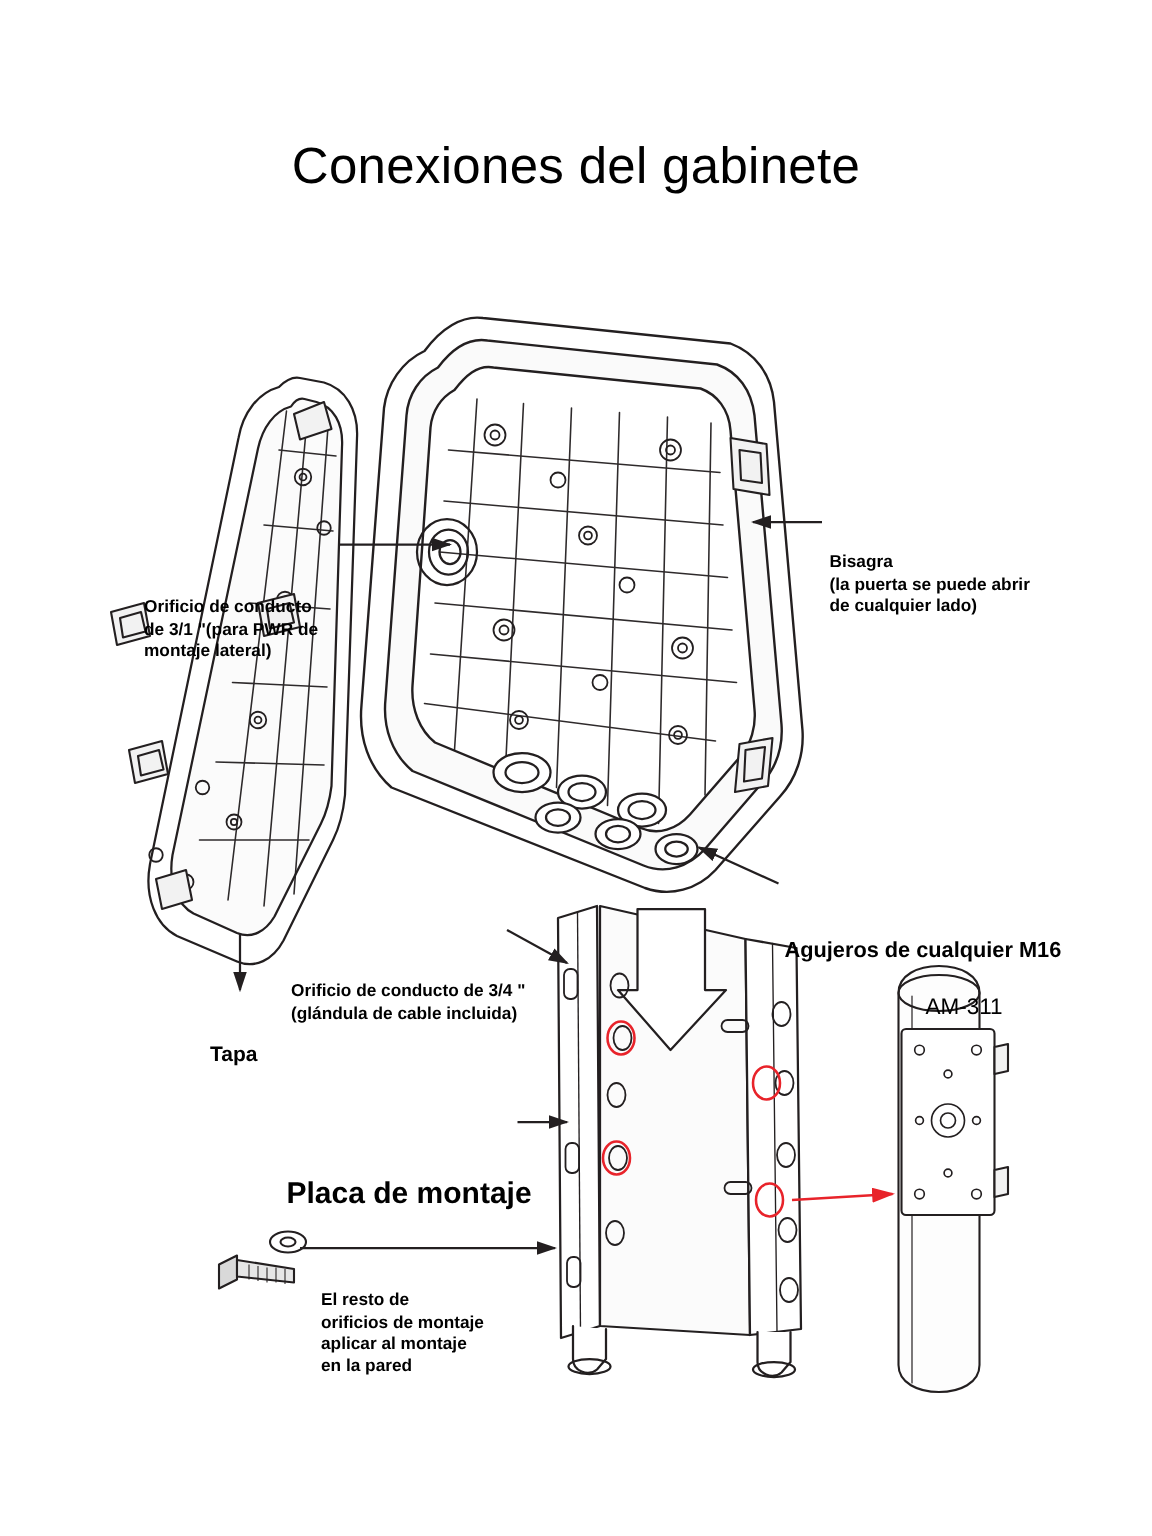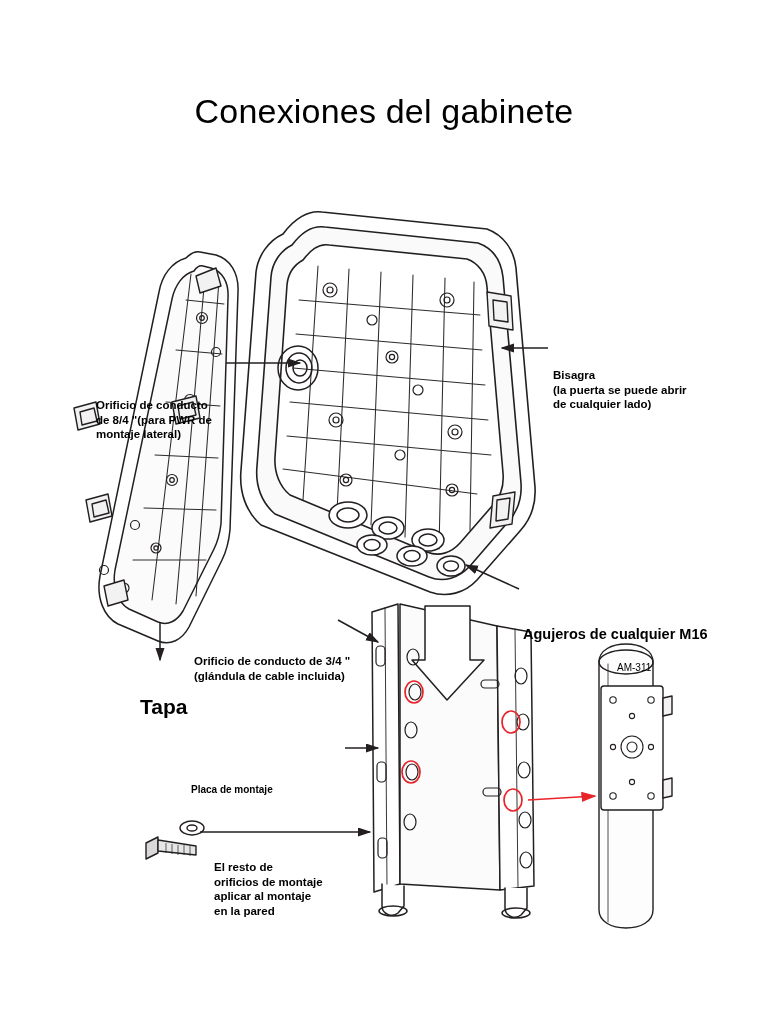--- a/index.html
+++ b/index.html
@@ -37,24 +37,24 @@
     font-size: 11.5px;
     font-weight: bold;
     line-height: 1.28;
     white-space: pre-line;
     margin-top: 44px;
   }
   .lbl-hinge   { left: 553px; top: 324px; }
   .lbl-conduit-side { left: 96px; top: 354px; }
   .lbl-conduit-bottom { left: 194px; top: 610px; }
   .lbl-m16 { left: 523px; top: 581px; font-size: 14.5px; }
-  .lbl-tapa { left: 140px; top: 650px; font-size: 21px; }
-  .lbl-plate { left: 191px; top: 740px; font-size: 10px; }
+  .lbl-tapa { left: 140px; top: 650px; font-size: 14px; }
+  .lbl-plate { left: 191px; top: 740px; font-size: 20px; }
   .lbl-rest { left: 214px; top: 816px; }
-  .lbl-am311 { left: 617px; top: 618px; font-size: 10px; font-weight: normal; }
+  .lbl-am311 { left: 617px; top: 618px; font-size: 15px; font-weight: normal; }
 </style>
 </head>
 <body>
 
 <div id="page-title">Conexiones del gabinete</div>
 
 <svg class="diagram-layer" viewBox="0 0 768 1024" xmlns="http://www.w3.org/2000/svg">
   <defs>
     <marker id="arrow" markerWidth="9" markerHeight="9" refX="8" refY="3" orient="auto" markerUnits="strokeWidth">
       <path d="M0,0 L9,3 L0,6 z" fill="#231f20"></path>
@@ -283,21 +283,21 @@
     <ellipse cx="411" cy="772" rx="9" ry="11"></ellipse>
     <ellipse cx="513" cy="800" rx="9" ry="11"></ellipse>
     <path d="M528,800 L595,796" marker-end="url(#arrowred)"></path>
   </g>
 </svg>
 
 <div class="label lbl-hinge">Bisagra
 (la puerta se puede abrir
 de cualquier lado)</div>
 <div class="label lbl-conduit-side">Orificio de conducto
-de 8/4 "(para PWR de
+de 3/1 "(para PWR de
 montaje lateral)</div>
 <div class="label lbl-conduit-bottom">Orificio de conducto de 3/4 "
 (glándula de cable incluida)</div>
 <div class="label lbl-m16">Agujeros de cualquier M16</div>
 <div class="label lbl-tapa">Tapa</div>
 <div class="label lbl-plate">Placa de montaje</div>
 <div class="label lbl-rest">El resto de
 orificios de montaje
 aplicar al montaje
 en la pared</div>

